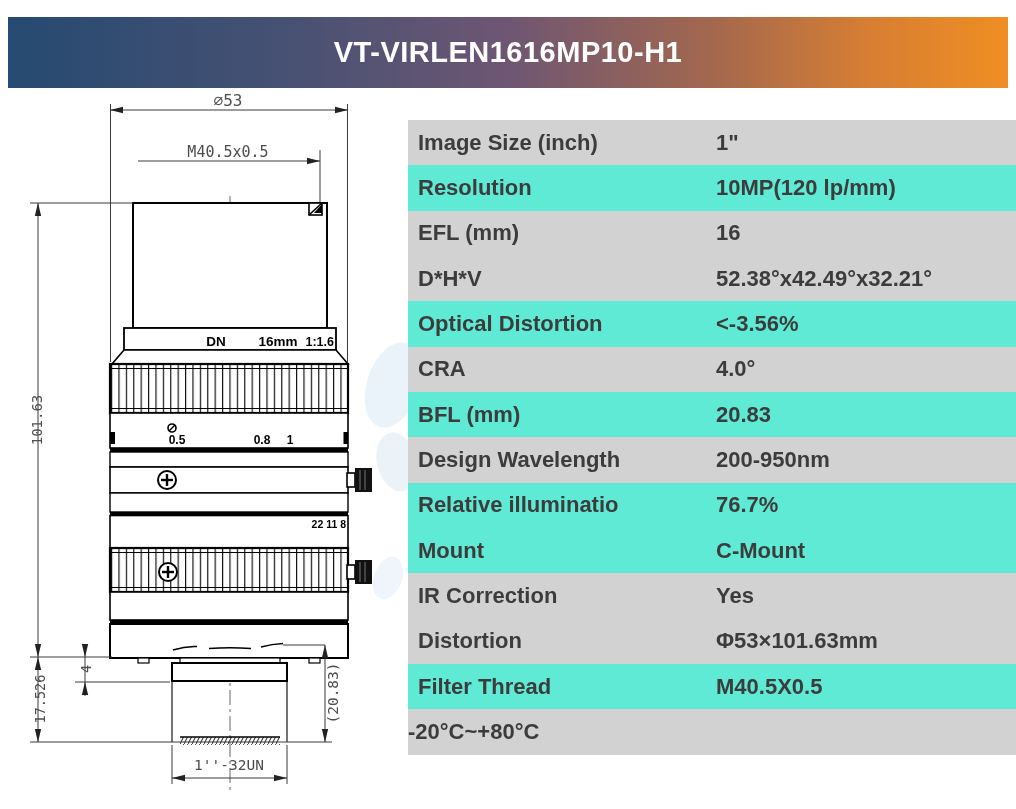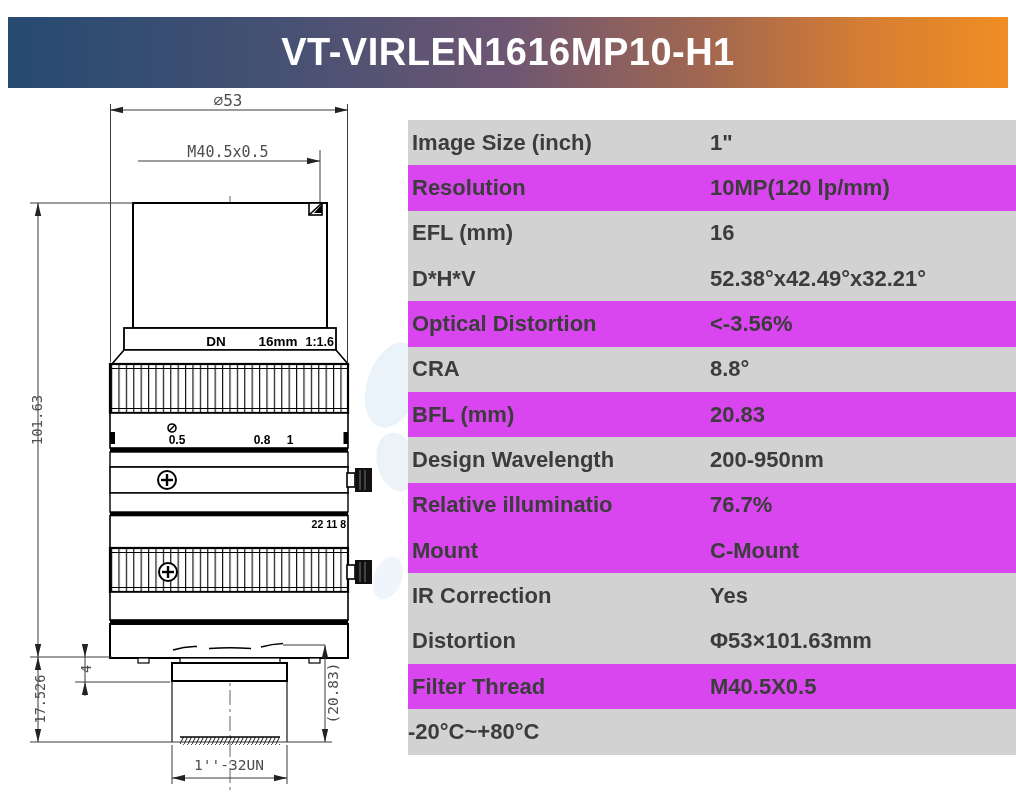--- a/index.html
+++ b/index.html
@@ -7,34 +7,34 @@
     width:1016px;height:809px;position:relative;overflow:hidden;
     background:#ffffff;font-family:"Liberation Sans",sans-serif;
   }
   
   .banner{
     position:absolute;left:8px;top:17px;width:1000px;height:71px;
     background:linear-gradient(90deg,#264a71 0%,#475173 28%,#6e5673 50%,#a2674f 70%,#d67e33 86%,#f08e23 100%);
   }
   .banner-title{
     width:100%;height:71px;line-height:71px;text-align:center;
-    color:#ffffff;font-weight:bold;font-size:38px;letter-spacing:.5px;
+    color:#ffffff;font-weight:bold;font-size:29px;letter-spacing:.5px;
     white-space:nowrap;
   }
   
   .drawing{position:absolute;left:0;top:0;width:410px;height:809px;}
   
   .spec-table{position:absolute;left:408px;top:120px;width:608px;}
   .spec-row{
     display:flex;align-items:center;height:45.33px;
     font-weight:bold;font-size:22px;color:#3c3c3c;white-space:nowrap;
   }
   .spec-row.odd{background:#d2d2d2;}
-  .spec-row.even{background:#d946ef;}
-  .spec-label{width:298px;padding-left:4px;flex:none;overflow:hidden;}
+  .spec-row.even{background:#5eead4;}
+  .spec-label{width:298px;padding-left:10px;flex:none;overflow:hidden;}
   .spec-value{flex:1;overflow:hidden;}
   
   .dim-txt{font-family:"DejaVu Sans Mono",monospace;fill:#4d4d4d;}
   .mark-txt{font-family:"Liberation Sans",sans-serif;font-weight:bold;fill:#000;}
 </style>
 </head>
 <body>
 
 <div class="banner">
   <div class="banner-title">VT-VIRLEN1616MP10-H1</div>
@@ -228,21 +228,21 @@
     <div class="spec-value">52.38°x42.49°x32.21°</div>
   </div>
 
   <div class="spec-row even">
     <div class="spec-label">Optical Distortion</div>
     <div class="spec-value">&lt;-3.56%</div>
   </div>
 
   <div class="spec-row odd">
     <div class="spec-label">CRA</div>
-    <div class="spec-value">8.8°</div>
+    <div class="spec-value">4.0°</div>
   </div>
 
   <div class="spec-row even">
     <div class="spec-label">BFL (mm)</div>
     <div class="spec-value">20.83</div>
   </div>
 
   <div class="spec-row odd">
     <div class="spec-label">Design Wavelength</div>
     <div class="spec-value">200-950nm</div>

